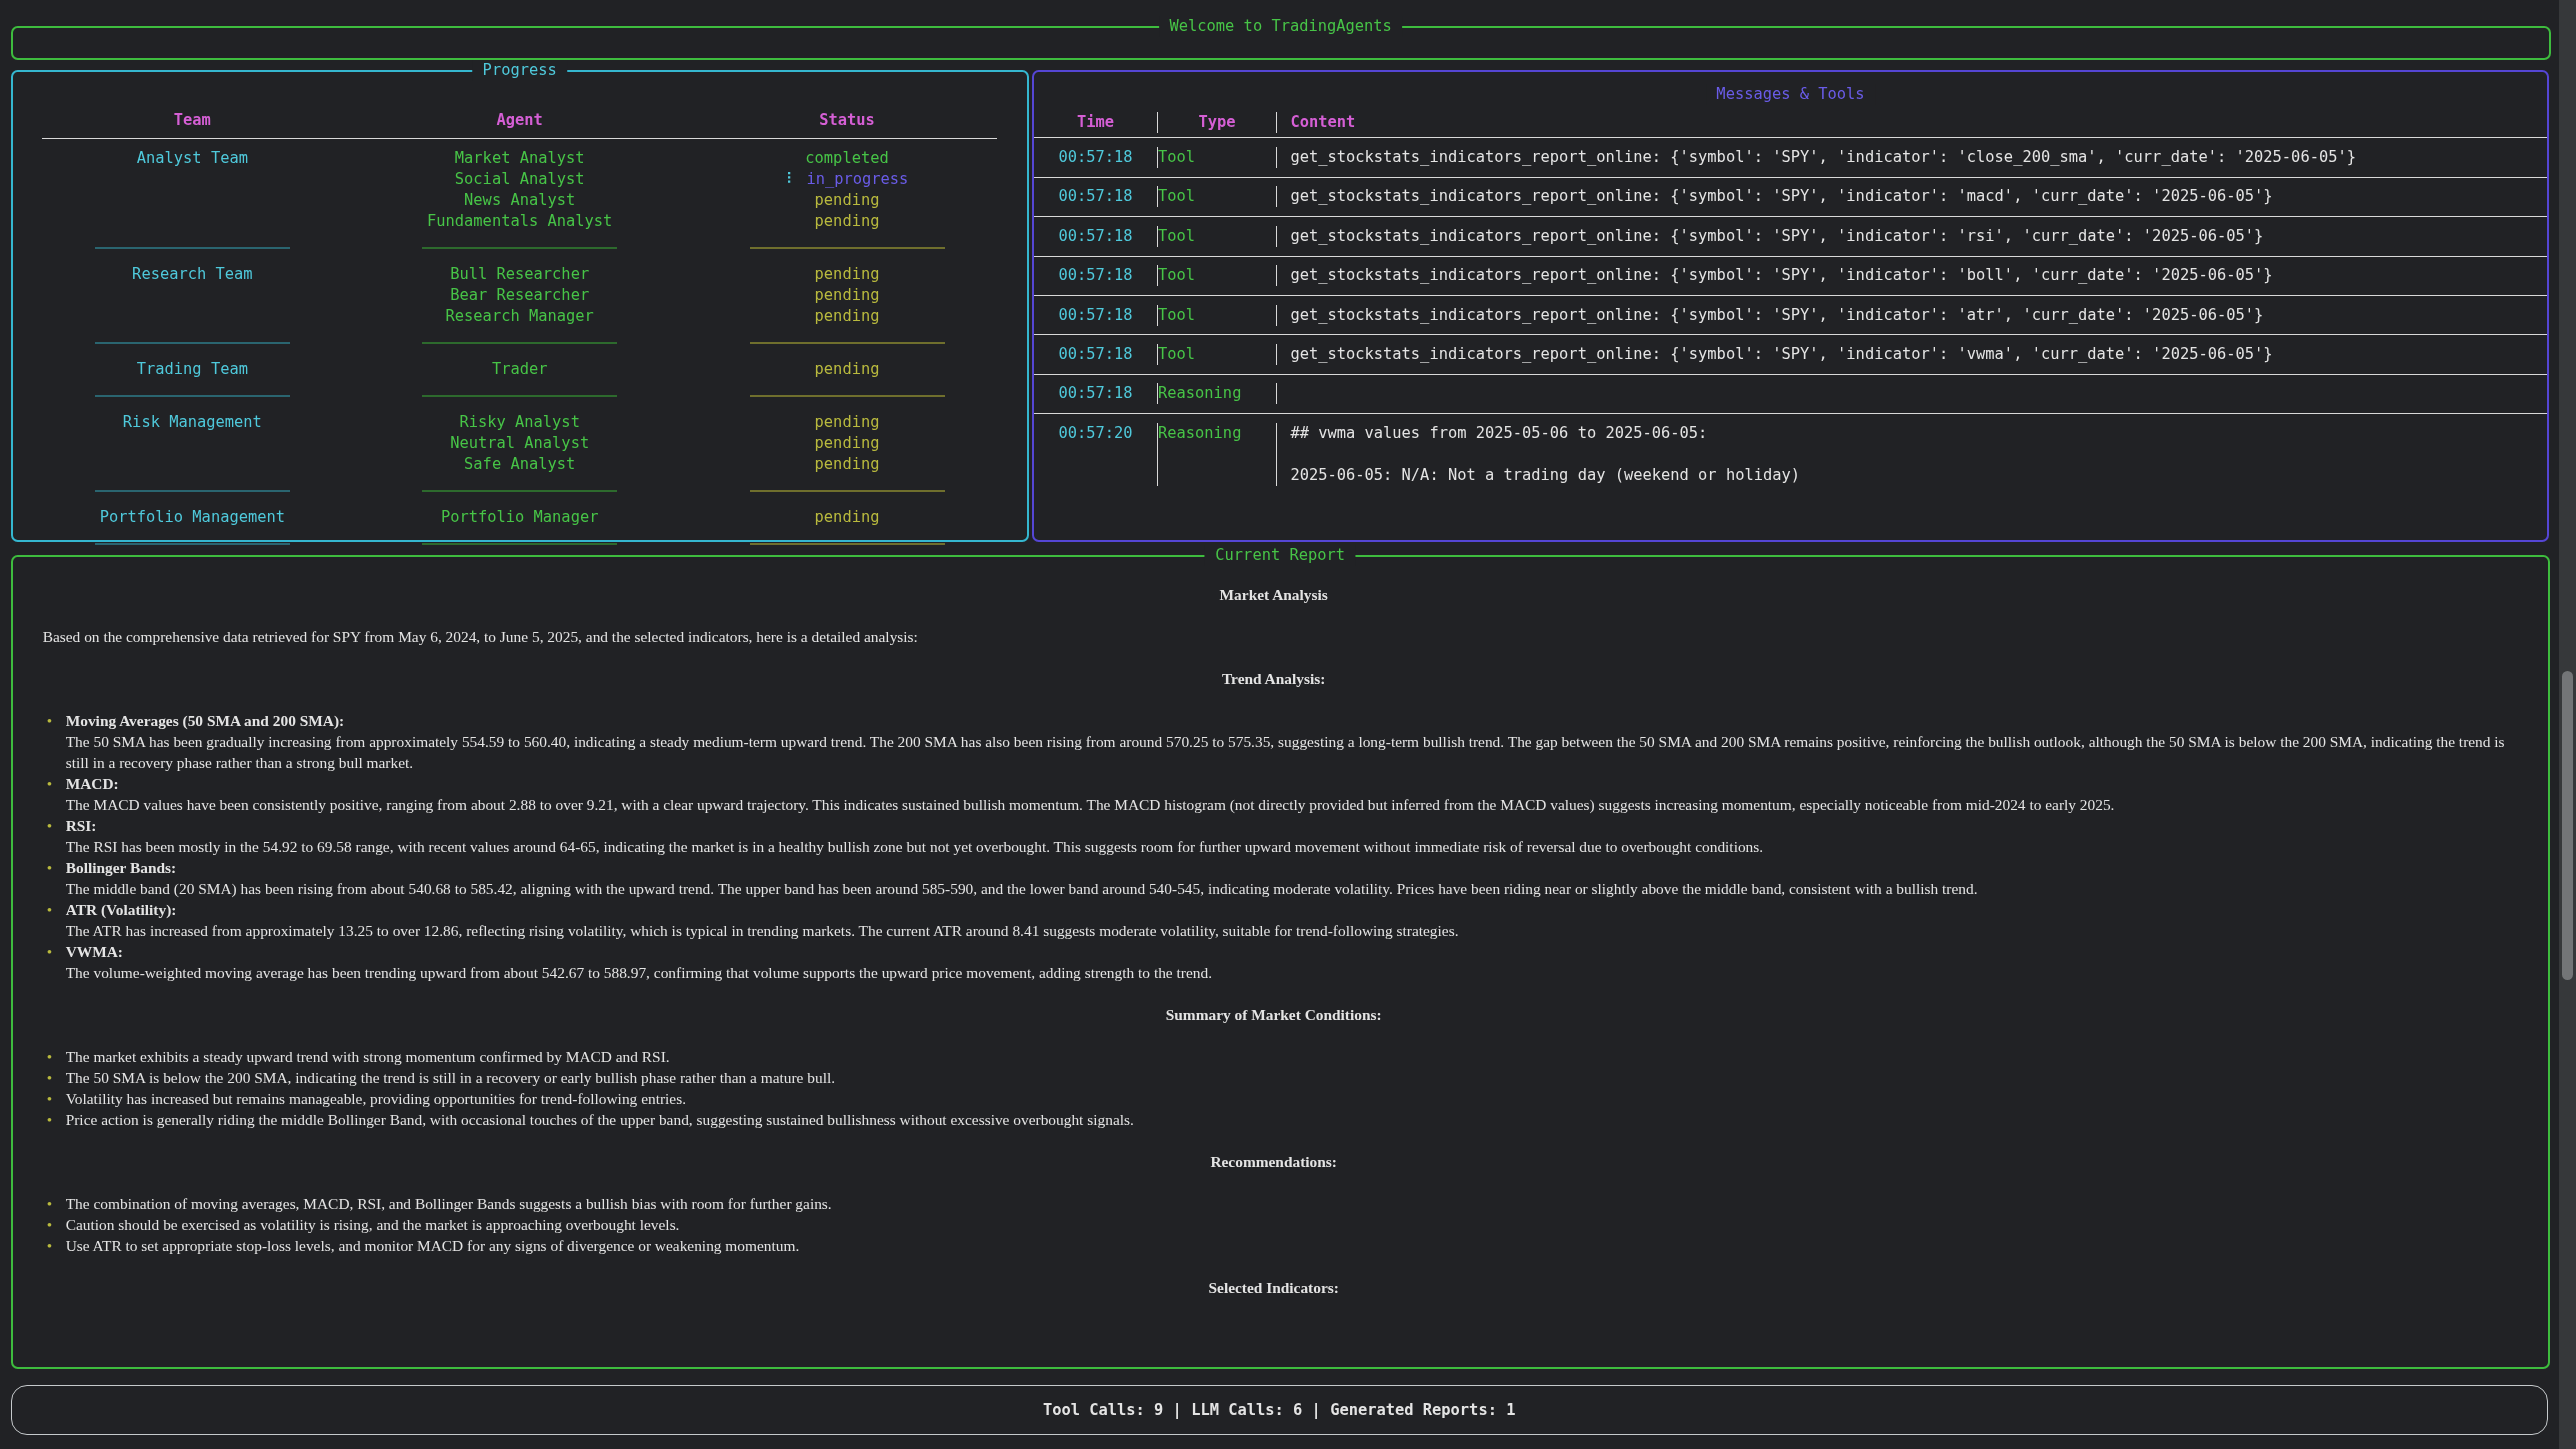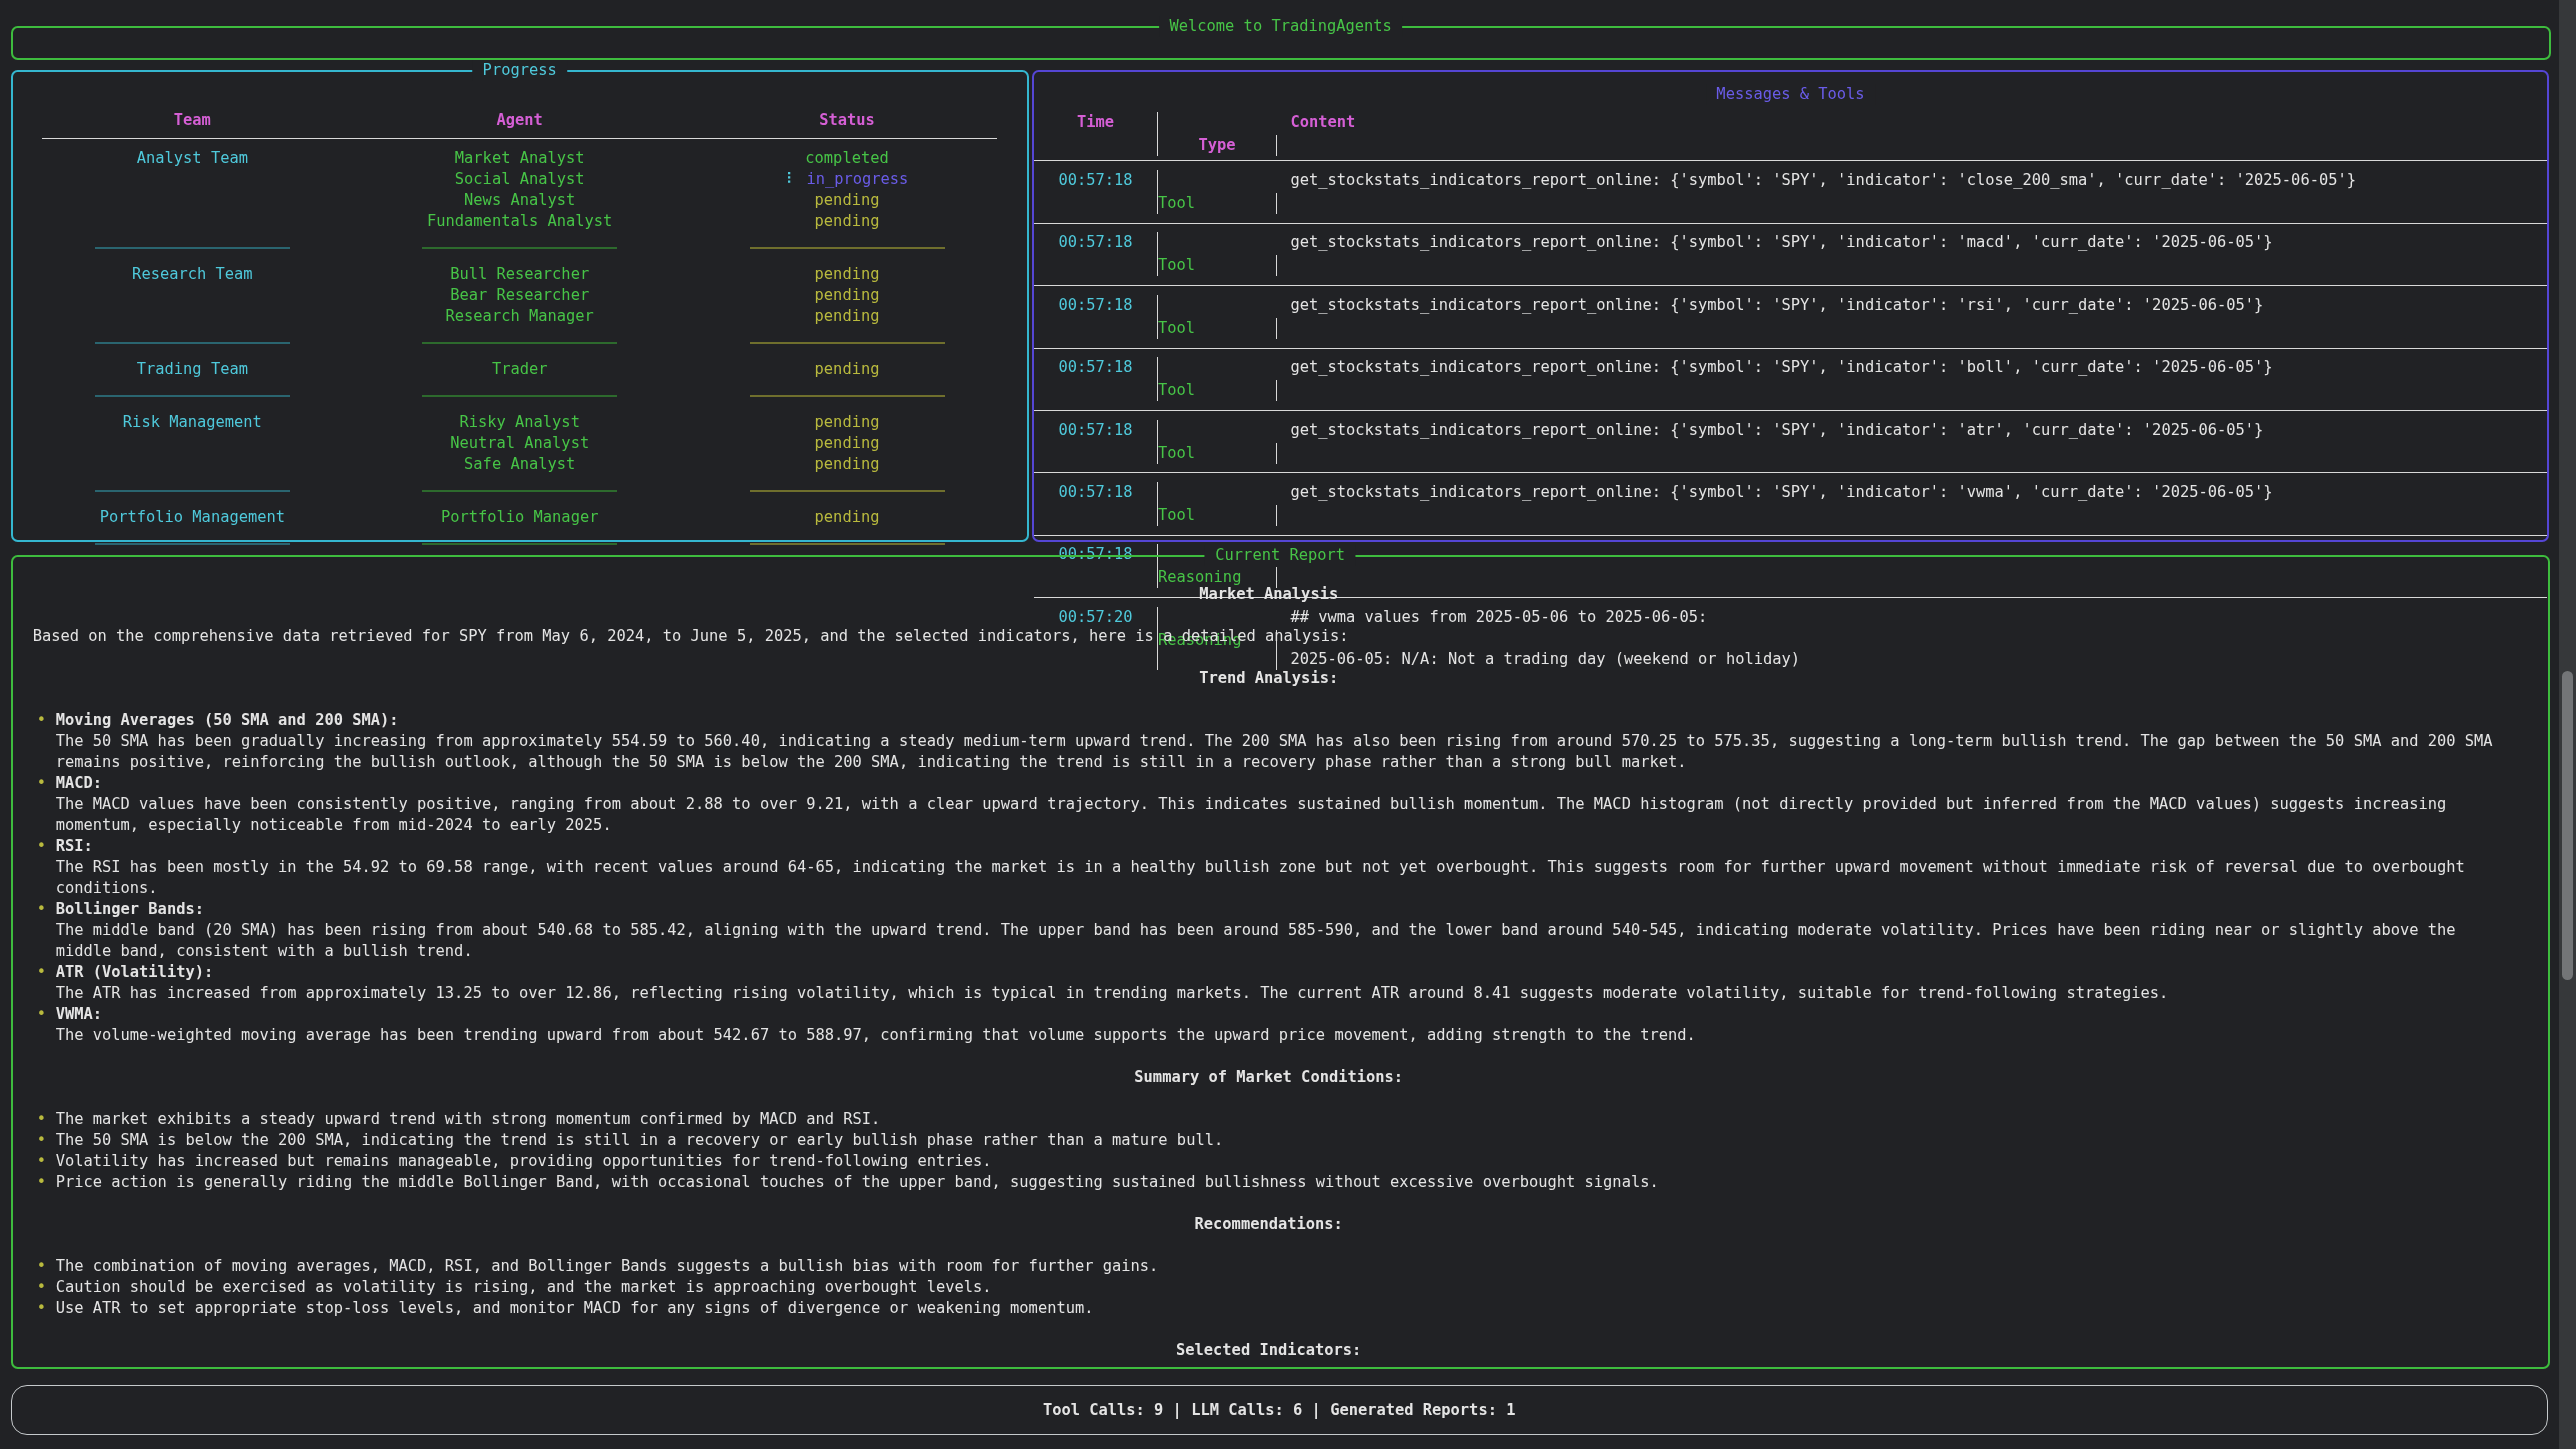--- a/index.html
+++ b/index.html
@@ -38,30 +38,30 @@
   .sep-status{background:var(--dim_yellow);}
   
   .messages{left:1032px;top:70px;width:1513px;height:468px;border-color:var(--violet);}
   .messages .ptitle{color:var(--violet_text);margin-top:24px;}
   .mtable{margin-top:35px;}
   .mhead{display:grid;grid-template-columns:124px 119px 1fr;font-weight:bold;color:var(--magenta);
          border-bottom:1.3px solid var(--rule);padding:5.4px 0 4px 0;}
   .mhead .htime,.mhead .htype{text-align:center;}
   .mhead .hcontent{padding-left:13.4px;}
   .mhead .htime,.mrow .mtime{border-right:1.3px solid var(--rule);}
-  .mhead .htype,.mrow .mtype{border-right:1.3px solid var(--rule);margin-top:23px;}
+  .mhead .htype,.mrow .mtype{border-right:1.3px solid var(--rule);}
   .mrow{display:grid;grid-template-columns:124px 119px 1fr;border-bottom:1.3px solid var(--rule);padding:8.7px 0;}
   .mrow.last{border-bottom:none;}
   .mtime{color:var(--cyan_text);text-align:center;}
   .mtype{color:var(--green_text);text-align:left;}
   .mcontent{padding-left:13.4px;color:var(--fg);white-space:pre-wrap;}
   
   .report{left:10.7px;top:555px;width:2535px;height:810px;border-color:var(--green);}
   .report .ptitle{color:var(--green_text);}
-  .rbody{padding:27px 43px 0 20px;display:flex;flex-direction:column;row-gap:21px;}
+  .rbody{padding:27px 43px 0 30px;display:flex;flex-direction:column;row-gap:21px;font-family:Liberation Serif, serif;}
   .rheading{text-align:center;font-weight:bold;}
   .rbullets{display:flex;flex-direction:column;}
   .rbullet{display:flex;}
   .bdot{color:var(--yellow);flex:0 0 19px;padding-left:4px;}
   .btitle{font-weight:bold;}
   
   .statusbar{
     position:absolute;left:10.7px;top:1385px;width:2535px;height:48px;
     border:1.3px solid var(--bar_border);border-radius:16px;
     display:flex;align-items:center;justify-content:center;font-weight:bold;color:var(--fg);

